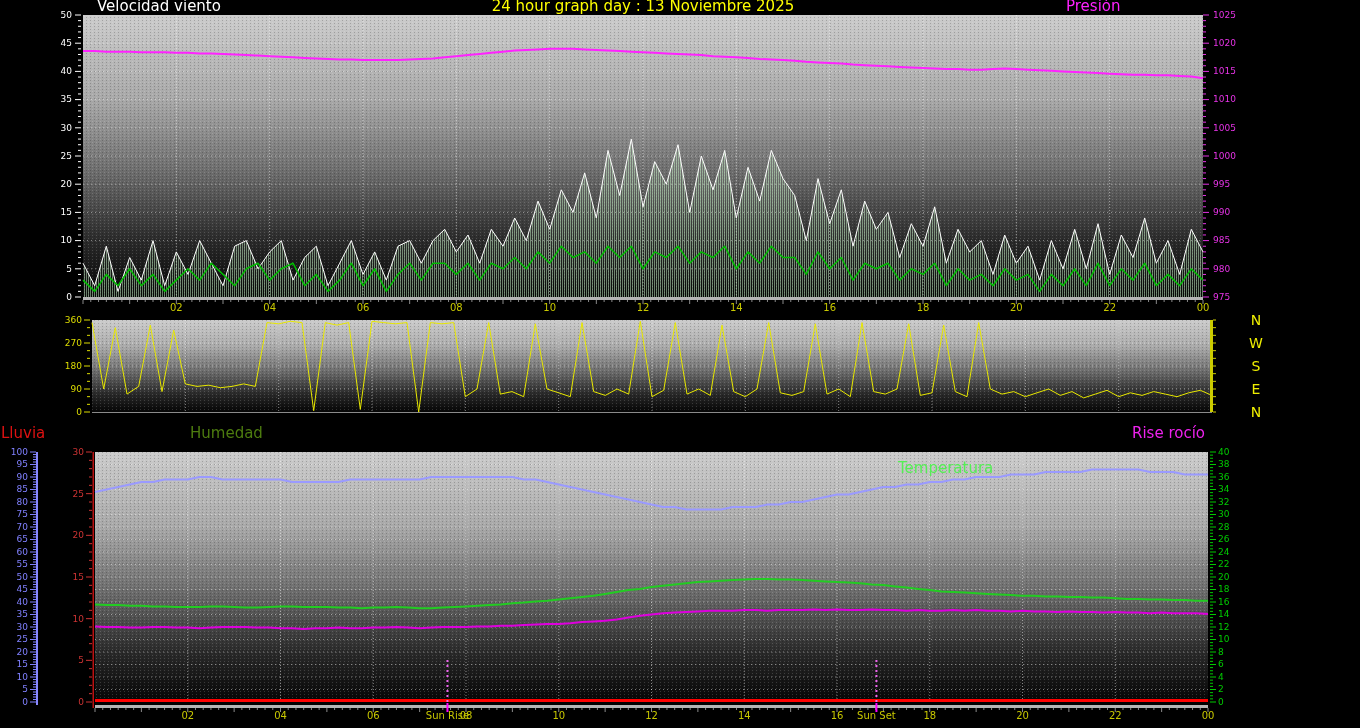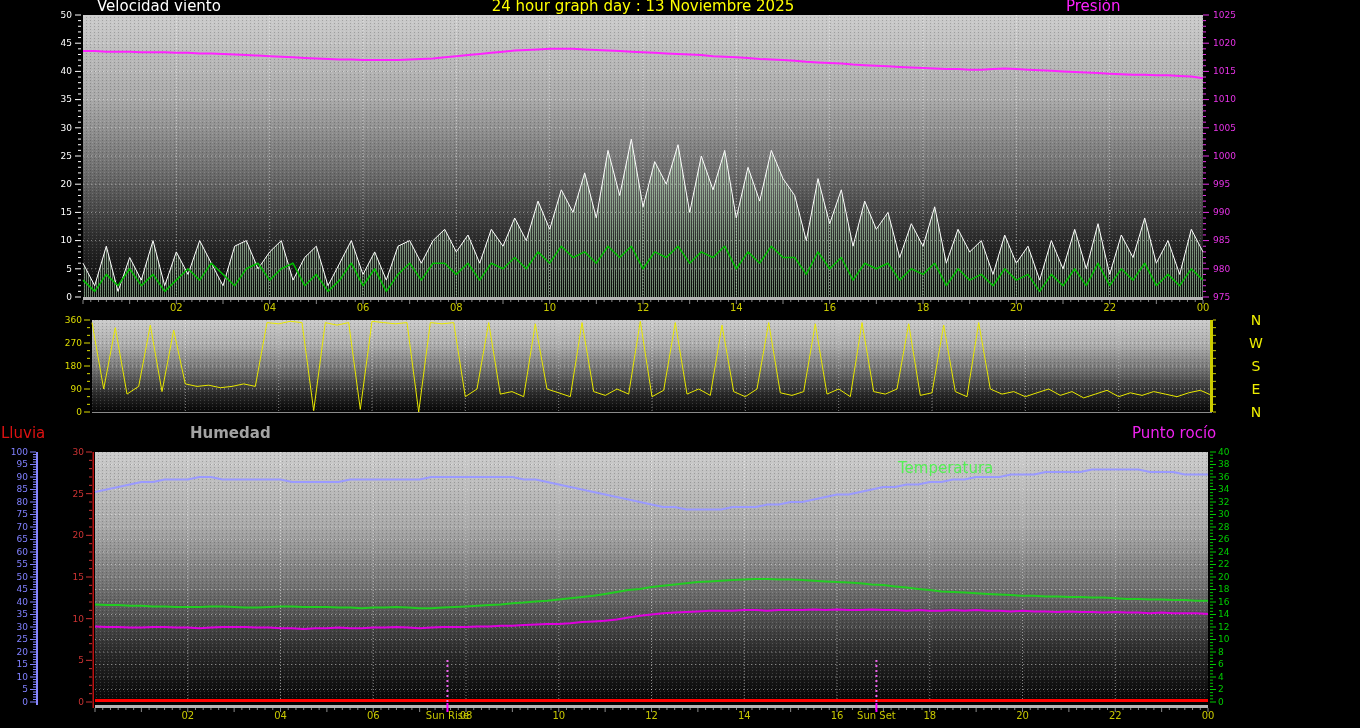--- a/index.html
+++ b/index.html
@@ -861,16 +861,16 @@
       <line x1="447.45" y1="703" x2="447.45" y2="712" stroke="#ff00ff" stroke-width="2"></line>
       <text x="447.45" y="719" text-anchor="middle" fill="#c8c800" font-size="10">Sun Rise</text>
       <line x1="876.41875" y1="660" x2="876.41875" y2="702" stroke="#ee66ee" stroke-width="2" stroke-dasharray="2 3"></line>
       <line x1="876.41875" y1="703" x2="876.41875" y2="712" stroke="#ff00ff" stroke-width="2"></line>
       <text x="876.41875" y="719" text-anchor="middle" fill="#c8c800" font-size="10">Sun Set</text>
     </svg>
   <span class="lab l-wind" style="color: rgb(255, 255, 255);">Velocidad viento</span>
   <span class="lab l-title" style="color: rgb(255, 255, 0);">24 hour graph day : 13 Noviembre 2025</span>
   <span class="lab l-pres" style="color: rgb(255, 34, 255);">Presión</span>
   <span class="lab l-rain" style="color: rgb(221, 17, 17);">Lluvia</span>
-  <span class="lab l-hum" style="color: #a3a3a3; font-weight: bold;">Humedad</span>
+  <span class="lab l-hum" style="color: #4d7c0f;">Humedad</span>
   <span class="lab l-temp" style="color: rgb(85, 238, 85);">Temperatura</span>
-  <span class="lab l-dew" style="color: rgb(238, 34, 238);">Punto rocío</span>
+  <span class="lab l-dew" style="color: rgb(238, 34, 238);">Rise rocío</span>
 </div>
 
 </body></html>

